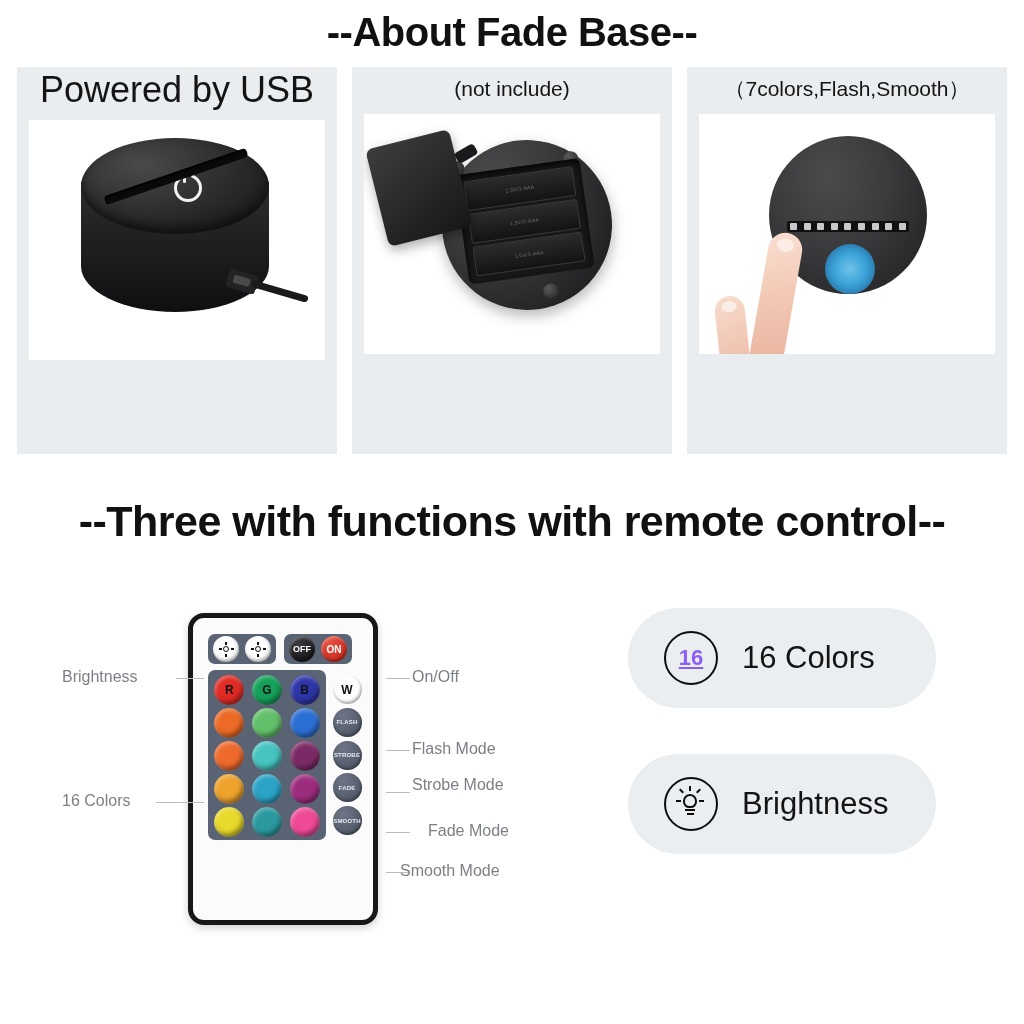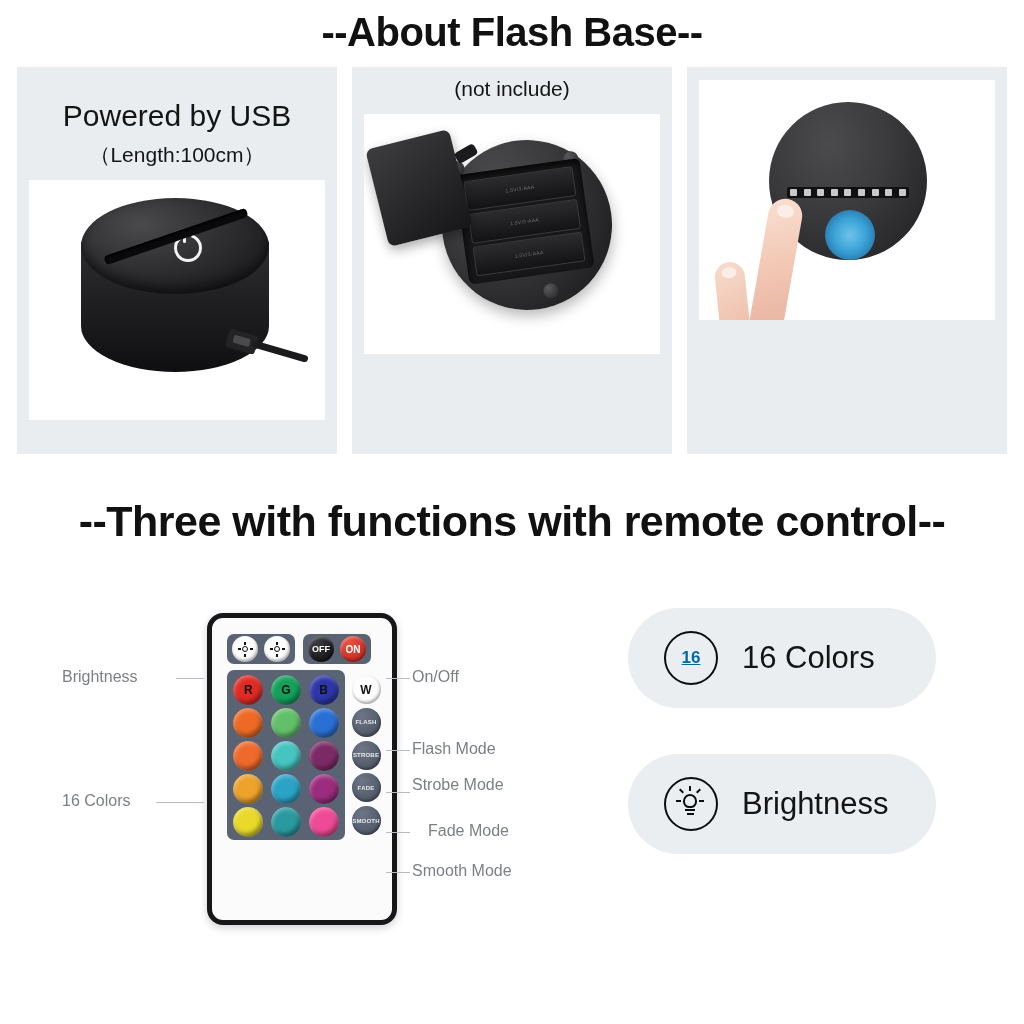--- a/index.html
+++ b/index.html
@@ -34,22 +34,22 @@
     position:absolute;left:17px;top:67px;width:990px;height:387px;
     display:flex;justify-content:space-between;
   }
   .card{
     width:320px;height:387px;
     background:#e9edf0;
     display:flex;flex-direction:column;align-items:center;
     box-sizing:border-box;
   }
   .card-title{
-    margin-top:32px;
-    font-size:30px;line-height:34px;font-weight:400;color:#141414;
+    margin-top:6px;
+    font-size:36px;line-height:34px;font-weight:400;color:#141414;
     text-align:right;white-space:nowrap;
   }
   .card-sub{
     margin-top:10px;
     font-size:21px;line-height:24px;font-weight:400;color:#141414;
     text-align:center;white-space:nowrap;
   }
   .photo{
     margin-top:13px;
     width:296px;height:240px;
@@ -175,21 +175,21 @@
     border-radius:15px 15px 6px 6px;
     transform:rotate(-6deg);
   }
   .thumb:before{
     content:"";position:absolute;left:7px;top:5px;width:15px;height:11px;
     background:#fbeee7;border-radius:50%;
   }
 
   
   .remote-wrap{
-    position:absolute;left:207px;top:613px;width:190px;height:312px;
+    position:absolute;left:188px;top:613px;width:190px;height:312px;
   }
   .remote{
     width:190px;height:312px;
     background:#fbfbfc;
     border:5px solid #17171a;
     border-radius:16px;
     box-sizing:border-box;
     position:relative;
     box-shadow:0 3px 8px rgba(0,0,0,.18);
   }
@@ -261,21 +261,21 @@
     width:308px;height:100px;
     background:#eaeef1;border-radius:50px;
     display:flex;align-items:center;
     margin-bottom:46px;
     box-sizing:border-box;padding-left:36px;
   }
   .pill-icon{
     width:50px;height:50px;border:2.6px solid #0d0d0d;border-radius:50%;
     position:relative;flex:0 0 auto;
     display:flex;align-items:center;justify-content:center;
-    font-size:17px;font-weight:700;color:#0369a1;text-decoration:underline;
+    font-size:22px;font-weight:700;color:#8b5cf6;text-decoration:underline;
   }
   .pill-label{
     margin-left:24px;font-size:31px;color:#141414;white-space:nowrap;
   }
   
   .ic-remote .rbase{
     position:absolute;left:11px;bottom:9px;width:25px;height:13px;
     border:2.4px solid #0d0d0d;border-bottom:none;
     border-radius:12px 12px 0 0;box-sizing:border-box;
   }
@@ -295,27 +295,26 @@
     position:absolute;left:19px;top:30px;width:10px;height:2px;background:#0d0d0d;
   }
   .ic-bright .stem2{
     position:absolute;left:20.5px;top:34px;width:7px;height:2px;background:#0d0d0d;
   }
   .ic-bright .ray{position:absolute;background:#0d0d0d;}
 </style>
 </head>
 <body>
 
-<div class="headline" id="headline-1">--About Flash Base--</div>
+<div class="headline" id="headline-1">--About Fade Base--</div>
 
 <div class="cards">
 
   <div class="card">
     <div class="card-title">Powered by USB</div>
-    <div class="card-sub">（Length:100cm）</div>
     <div class="photo">
       <div class="base1-body"></div>
       <div class="base1-top">
         <div class="pwr-icon"></div>
         <div class="pwr-bar"></div>
       </div>
       <div class="base1-slot"></div>
       <div class="usb-plug"></div>
       <div class="usb-cable"></div>
     </div>
@@ -334,20 +333,21 @@
           <div class="bat-slot s3">1.5V/3-AAA</div>
         </div>
       </div>
       <div class="bat-lid">
         <div class="lid-clip"></div>
       </div>
     </div>
   </div>
 
   <div class="card">
+    <div class="card-sub">（7colors,Flash,Smooth）</div>
     <div class="photo">
       <div class="base3-round">
         <div class="led-strip">
           <span class="led"></span>
           <span class="led"></span>
           <span class="led"></span>
           <span class="led"></span>
           <span class="led"></span>
           <span class="led"></span>
           <span class="led"></span>
@@ -434,21 +434,21 @@
 <div class="lead" style="left:386px;top:750px;width:24px;"></div>
 <div class="callout" style="left:412px;top:740px;">Flash Mode</div>
 
 <div class="lead" style="left:386px;top:792px;width:24px;"></div>
 <div class="callout" style="left:412px;top:776px;">Strobe Mode</div>
 
 <div class="lead" style="left:386px;top:832px;width:24px;"></div>
 <div class="callout" style="left:428px;top:822px;">Fade Mode</div>
 
 <div class="lead" style="left:386px;top:872px;width:24px;"></div>
-<div class="callout" style="left:412px;top:862px;">Smooth Mode</div>
+<div class="callout" style="left:400px;top:862px;">Smooth Mode</div>
 
 <div class="pills">
 
 
   <div class="pill">
     <div class="pill-icon ic-sixteen">16</div>
     <div class="pill-label">16 Colors</div>
   </div>
 
   <div class="pill">

